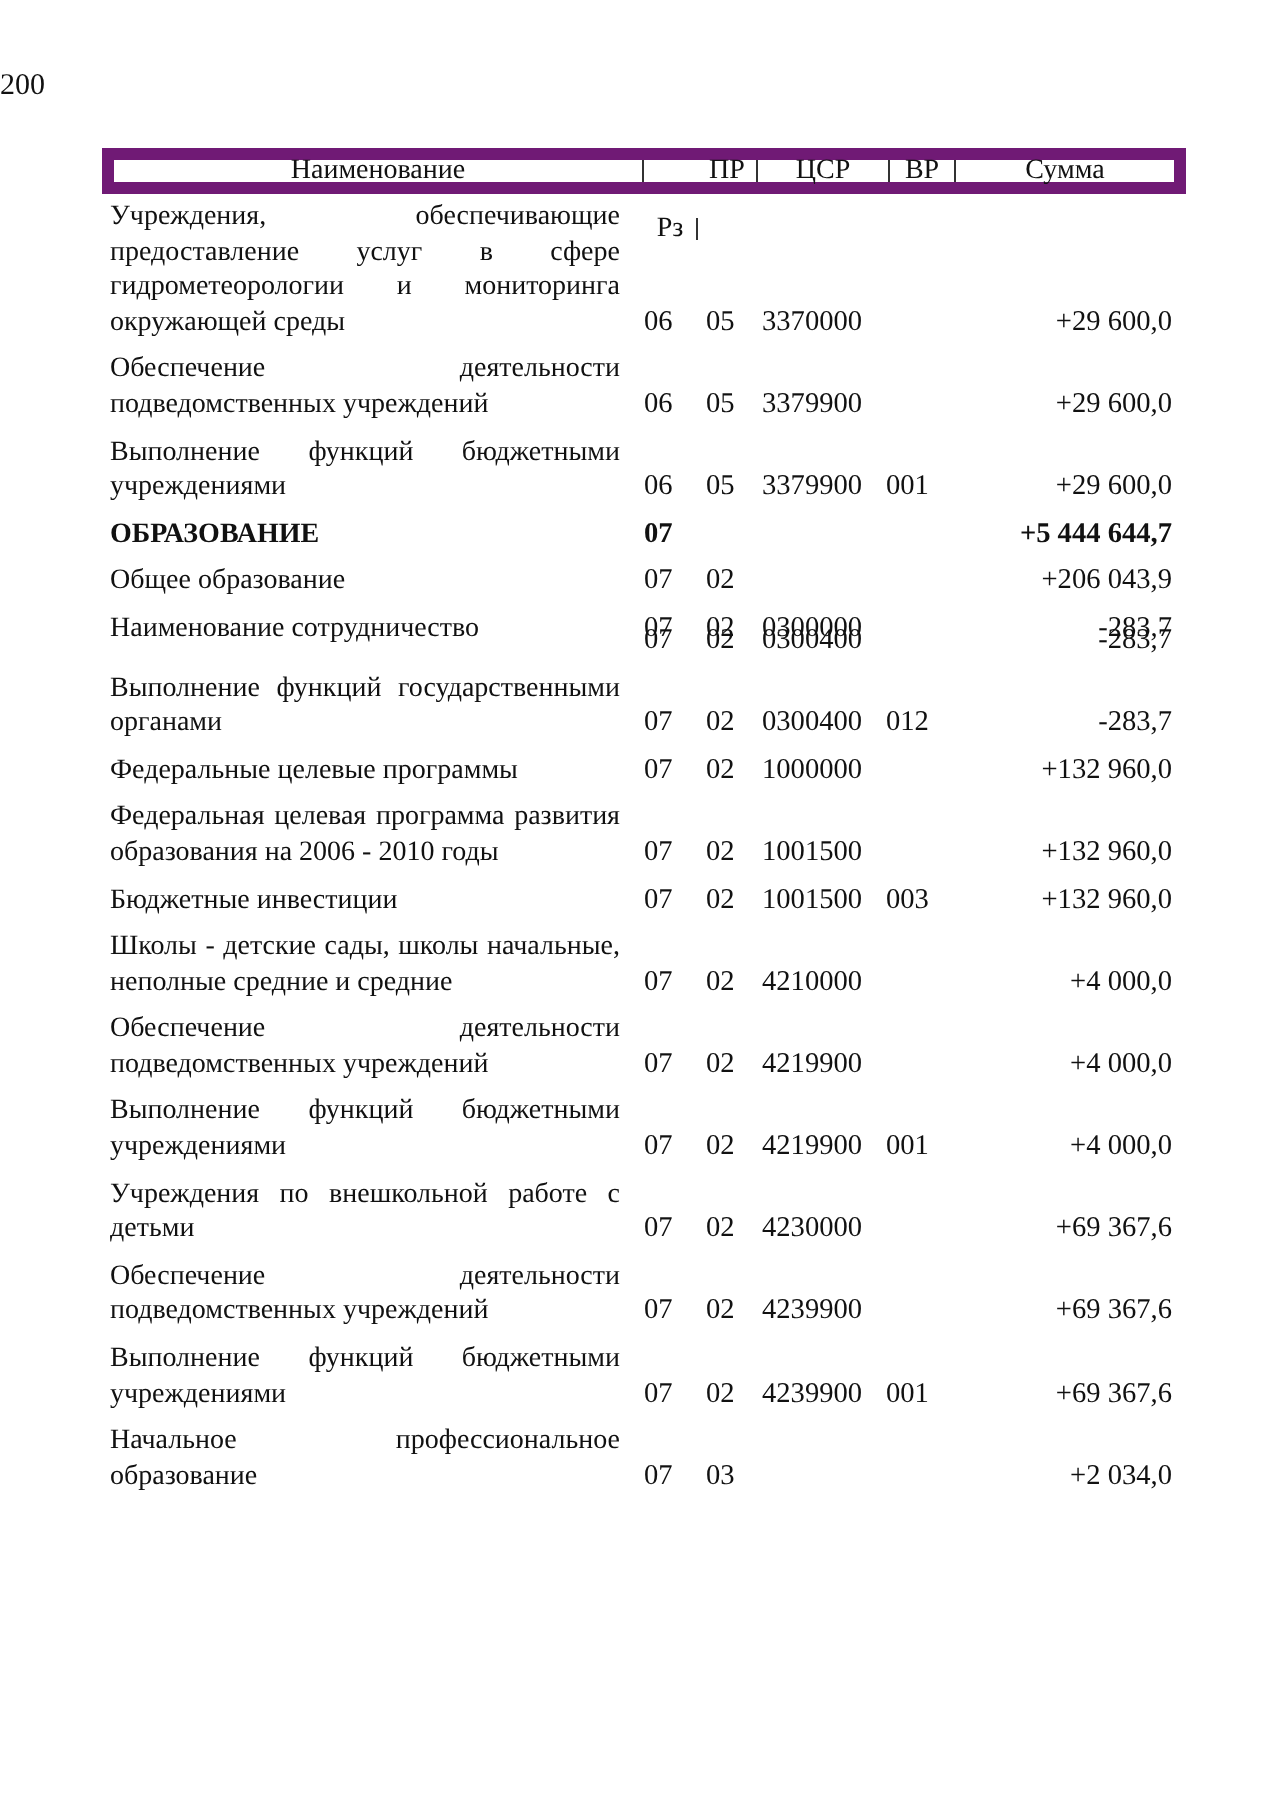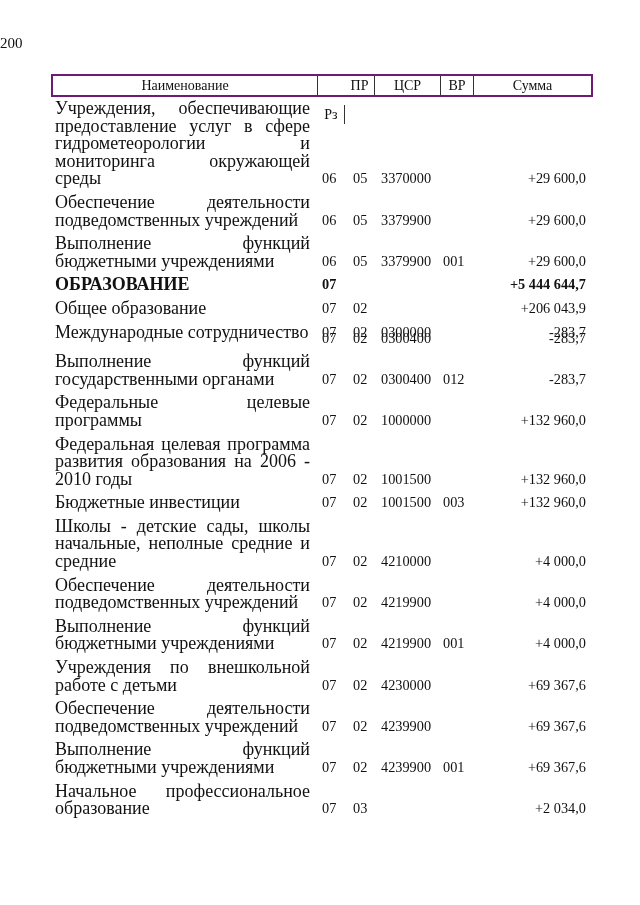--- a/index.html
+++ b/index.html
@@ -7,39 +7,39 @@
     width: 640px; height: 905px; position: relative; overflow: hidden;
     font-family: "Liberation Serif", "DejaVu Serif", serif;
     color: #111111;
   }
   .page-number {
     position: absolute; top: 35px; left: 0; width: 640px; 
     font-size: 15px;
   }
   .header-box {
     position: absolute; top: 74px; left: 51px; width: 542px; height: 23px;
-    border: 2px solid #701a75; box-sizing: border-box; display: flex;
+    border: 6px solid #701a75; box-sizing: border-box; display: flex;
   }
   .header-box > div {
     border-right: 1px solid #333; box-sizing: border-box;
     display: flex; align-items: center; justify-content: center;
     font-size: 14px; height: 100%;
   }
   .header-box > div:last-child { border-right: none; }
   .h-name { width: 265px; }
   .h-rz { width: 27px; margin-top: 29px; }
   .h-pr { width: 30px; }
   .h-csr { width: 66px; }
   .h-vr { width: 33px; }
   .h-sum { flex: 1; }
 
   .rows { position: absolute; top: 100px; left: 0; width: 640px; }
   .row { position: relative; display: flex; margin-bottom: 6px; }
   .name {
-    margin-left: 55px; width: 255px; font-size: 18px; line-height: 17.6px;
+    margin-left: 55px; width: 255px; font-size: 14px; line-height: 17.6px;
     text-align: justify; text-align-last: left;
   }
   .name.bold { font-weight: bold; }
   .cell {
     position: absolute; bottom: 0; font-size: 14.3px; line-height: 17.6px;
   }
   .c-rz { left: 322px; }
   .c-pr { left: 353px; }
   .c-csr { left: 381px; }
   .c-vr { left: 443px; }
@@ -95,21 +95,21 @@
     </div>
     <div class="row">
       <div class="name">Общее образование</div>
       <div class="cell c-rz">07</div>
       <div class="cell c-pr">02</div>
       <div class="cell c-csr"></div>
       <div class="cell c-vr"></div>
       <div class="cell c-sum">+206 043,9</div>
     </div>
     <div class="row">
-      <div class="name">Международные сотрудничество</div>
+      <div class="name">Наименование сотрудничество</div>
       <div class="cell c-rz">07</div>
       <div class="cell c-pr">02</div>
       <div class="cell c-csr">0300000</div>
       <div class="cell c-vr"></div>
       <div class="cell c-sum">-283,7</div>
     </div>
     <div class="row">
       <div class="cell c-rz">07</div>
       <div class="cell c-pr">02</div>
       <div class="cell c-csr">0300400</div>

